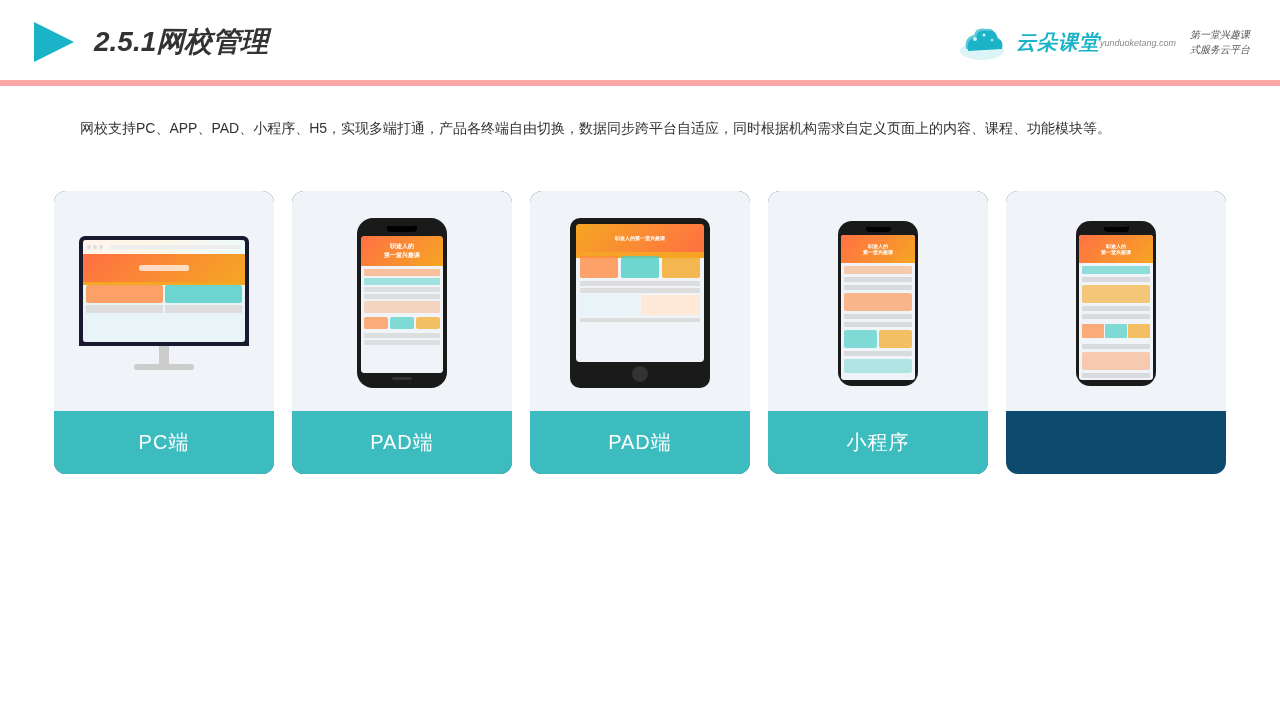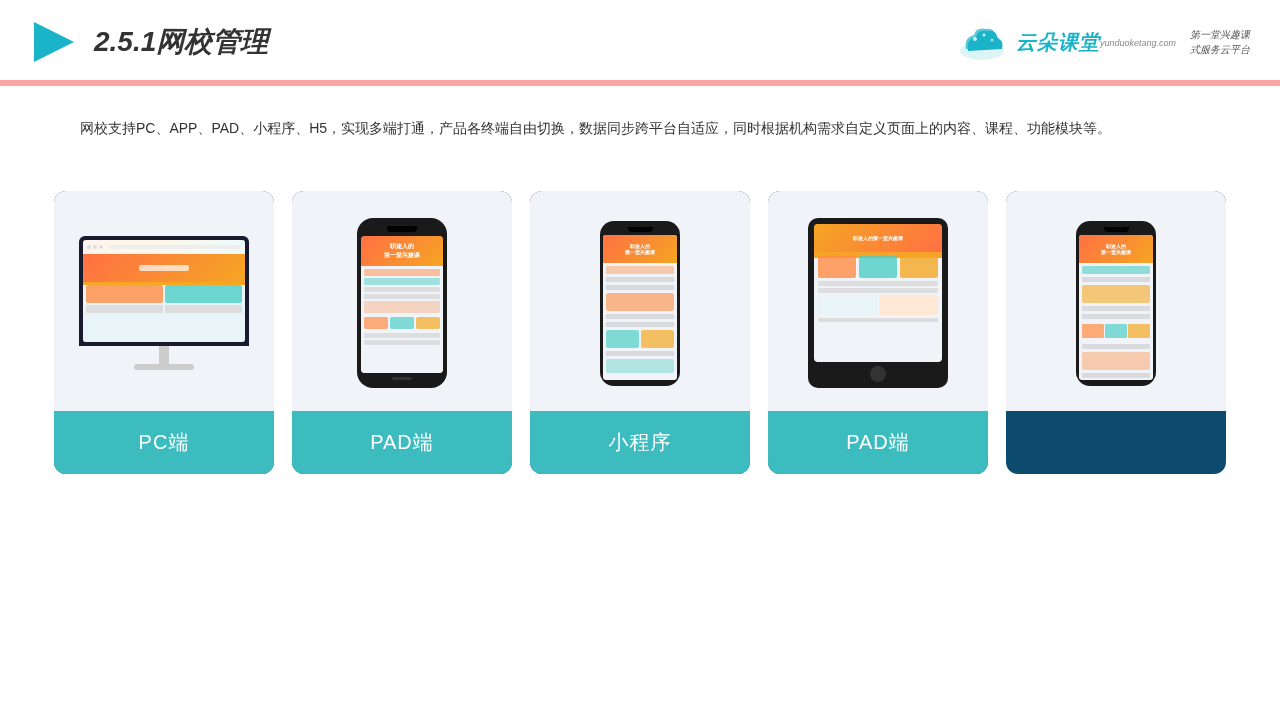--- a/index.html
+++ b/index.html
@@ -421,50 +421,20 @@
           </div>
           <div class="phone-btn"></div>
         </div>
       </div>
     </div>
     <div class="card-label">PAD端</div>
   </div>
 
   <div class="card">
     <div class="card-image-area">
-      <div>
-        <div class="mini-phone-body">
-          <div class="mini-phone-notch"></div>
-          <div class="mini-phone-screen">
-            <div class="mini-phone-header">
-              <div style="width:45px; text-align:center; font-size:5px; color:white; font-weight:bold;">职途人的<br>第一堂兴趣课</div>
-            </div>
-            <div class="mini-phone-body-content">
-              <div class="mini-row"></div>
-              <div class="mini-row-sm"></div>
-              <div class="mini-row-sm"></div>
-              <div class="mini-row-color" style="background:#ff8c42; opacity:0.6;"></div>
-              <div class="mini-row-sm"></div>
-              <div class="mini-row-sm"></div>
-              <div style="display:grid; grid-template-columns:1fr 1fr; gap:2px;">
-                <div style="height:18px; background:#4ecdc4; border-radius:2px; opacity:0.7;"></div>
-                <div style="height:18px; background:#f5a623; border-radius:2px; opacity:0.7;"></div>
-              </div>
-              <div class="mini-row-sm"></div>
-              <div style="height:14px; background:rgba(78,205,196,0.4); border-radius:2px;"></div>
-            </div>
-          </div>
-        </div>
-      </div>
-    </div>
-    <div class="card-label">小程序</div>
-  </div>
-
-  <div class="card">
-    <div class="card-image-area">
       <div class="tablet">
         <div class="tablet-body">
           <div class="tablet-screen">
             <div class="tablet-screen-top">
               <div style="width:60px; text-align:center; font-size:5px; color:white; font-weight:bold;">职途人的第一堂兴趣课</div>
             </div>
             <div style="padding:4px;">
               <div style="display:grid; grid-template-columns:1fr 1fr 1fr; gap:3px; margin-bottom:3px;">
                 <div style="height:22px; background:#ff8c42; border-radius:2px; opacity:0.8;"></div>
                 <div style="height:22px; background:#4ecdc4; border-radius:2px; opacity:0.8;"></div>
@@ -489,20 +459,50 @@
   <div class="card">
     <div class="card-image-area">
       <div>
         <div class="mini-phone-body">
           <div class="mini-phone-notch"></div>
           <div class="mini-phone-screen">
             <div class="mini-phone-header">
               <div style="width:45px; text-align:center; font-size:5px; color:white; font-weight:bold;">职途人的<br>第一堂兴趣课</div>
             </div>
             <div class="mini-phone-body-content">
+              <div class="mini-row"></div>
+              <div class="mini-row-sm"></div>
+              <div class="mini-row-sm"></div>
+              <div class="mini-row-color" style="background:#ff8c42; opacity:0.6;"></div>
+              <div class="mini-row-sm"></div>
+              <div class="mini-row-sm"></div>
+              <div style="display:grid; grid-template-columns:1fr 1fr; gap:2px;">
+                <div style="height:18px; background:#4ecdc4; border-radius:2px; opacity:0.7;"></div>
+                <div style="height:18px; background:#f5a623; border-radius:2px; opacity:0.7;"></div>
+              </div>
+              <div class="mini-row-sm"></div>
+              <div style="height:14px; background:rgba(78,205,196,0.4); border-radius:2px;"></div>
+            </div>
+          </div>
+        </div>
+      </div>
+    </div>
+    <div class="card-label">小程序</div>
+  </div>
+
+  <div class="card">
+    <div class="card-image-area">
+      <div>
+        <div class="mini-phone-body">
+          <div class="mini-phone-notch"></div>
+          <div class="mini-phone-screen">
+            <div class="mini-phone-header">
+              <div style="width:45px; text-align:center; font-size:5px; color:white; font-weight:bold;">职途人的<br>第一堂兴趣课</div>
+            </div>
+            <div class="mini-phone-body-content">
               <div class="mini-row" style="background:rgba(78,205,196,0.6);"></div>
               <div class="mini-row-sm"></div>
               <div class="mini-row-color" style="background:#f5a623; opacity:0.6;"></div>
               <div class="mini-row-sm"></div>
               <div class="mini-row-sm"></div>
               <div style="display:grid; grid-template-columns:1fr 1fr 1fr; gap:1px; margin-top:2px;">
                 <div style="height:14px; background:#ff8c42; border-radius:1px; opacity:0.7;"></div>
                 <div style="height:14px; background:#4ecdc4; border-radius:1px; opacity:0.7;"></div>
                 <div style="height:14px; background:#f5a623; border-radius:1px; opacity:0.7;"></div>
               </div>

